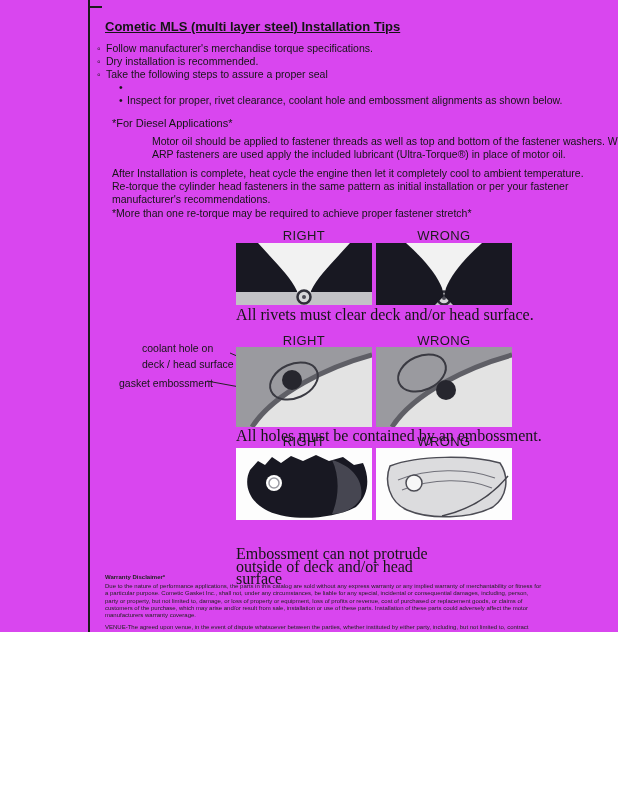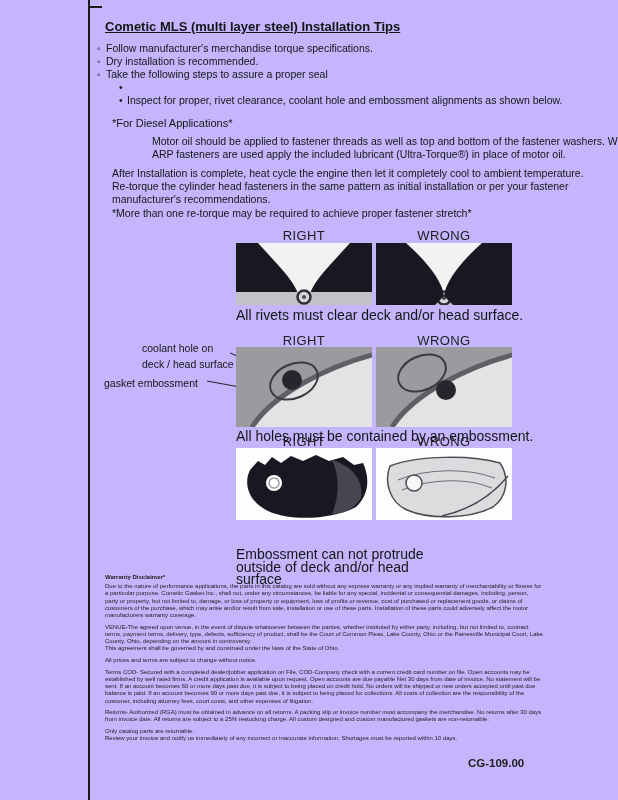--- a/index.html
+++ b/index.html
@@ -1,16 +1,16 @@
 <!DOCTYPE html>
 <html><head>
 <meta charset="utf-8">
 <style>
   html,body{margin:0;padding:0;background:#ffffff;}
-  .page{position:relative;width:618px;height:800px;background:#c4b5fd;overflow:hidden;
+  .page{position:relative;width:618px;height:632px;background:#d946ef;overflow:hidden;
         font-family:"Liberation Sans",sans-serif;color:#151515;}
 
   .border-v{position:absolute;left:88px;top:0;width:1.5px;height:800px;background:#1c1c1c;}
   .border-stub{position:absolute;left:88px;top:6px;width:14px;height:1.5px;background:#1c1c1c;}
 
   .title{position:absolute;left:105px;top:19px;font-size:13px;font-weight:bold;}
   .title-text{text-decoration:underline;}
 
   .bullets{position:absolute;left:97px;top:42px;font-size:10.5px;line-height:13px;width:500px;}
   .b-row{display:flex;}
@@ -26,26 +26,26 @@
 
   .fig-label{position:absolute;width:136px;text-align:center;font-size:13px;letter-spacing:0.4px;color:#1c1c1c;}
   .r1l,.r1w{top:228px;} .r2l,.r2w{top:333px;} .r3l,.r3w{top:434px;}
   .r1l,.r2l,.r3l{left:236px;} .r1w,.r2w,.r3w{left:376px;}
 
   .fig{position:absolute;display:block;}
   .f1r{left:236px;top:243px;} .f1w{left:376px;top:243px;}
   .f2r{left:236px;top:347px;} .f2w{left:376px;top:347px;}
   .f3r{left:236px;top:448px;} .f3w{left:376px;top:448px;}
 
-  .caption{position:absolute;left:236px;font-size:14px;line-height:12.5px;}
+  .caption{position:absolute;left:236px;font-size:16px;line-height:12.5px;font-family:Liberation Serif, serif;}
   .c1{top:309px;} .c2{top:430px;} .c3{top:548px;width:215px;}
 
   .callout{position:absolute;font-size:10.5px;line-height:16px;}
   .co-hole{left:142px;top:340px;width:92px;}
-  .co-emb{left:104px;top:375px;white-space:nowrap;}
+  .co-emb{left:119px;top:375px;white-space:nowrap;}
   .callout-lines{position:absolute;left:0;top:330px;pointer-events:none;}
 
   .disclaimer{position:absolute;left:105px;top:574px;width:438px;font-size:6px;line-height:7.2px;color:#222;}
   .disc-head{font-weight:bold;margin-bottom:2px;}
   .disc-p{white-space:pre-line;margin-bottom:4.5px;}
 
   .footer-code{position:absolute;left:468px;top:757px;font-size:11.5px;color:#1c1c1c;font-weight:bold;}
 </style>
 </head>
 <body>

